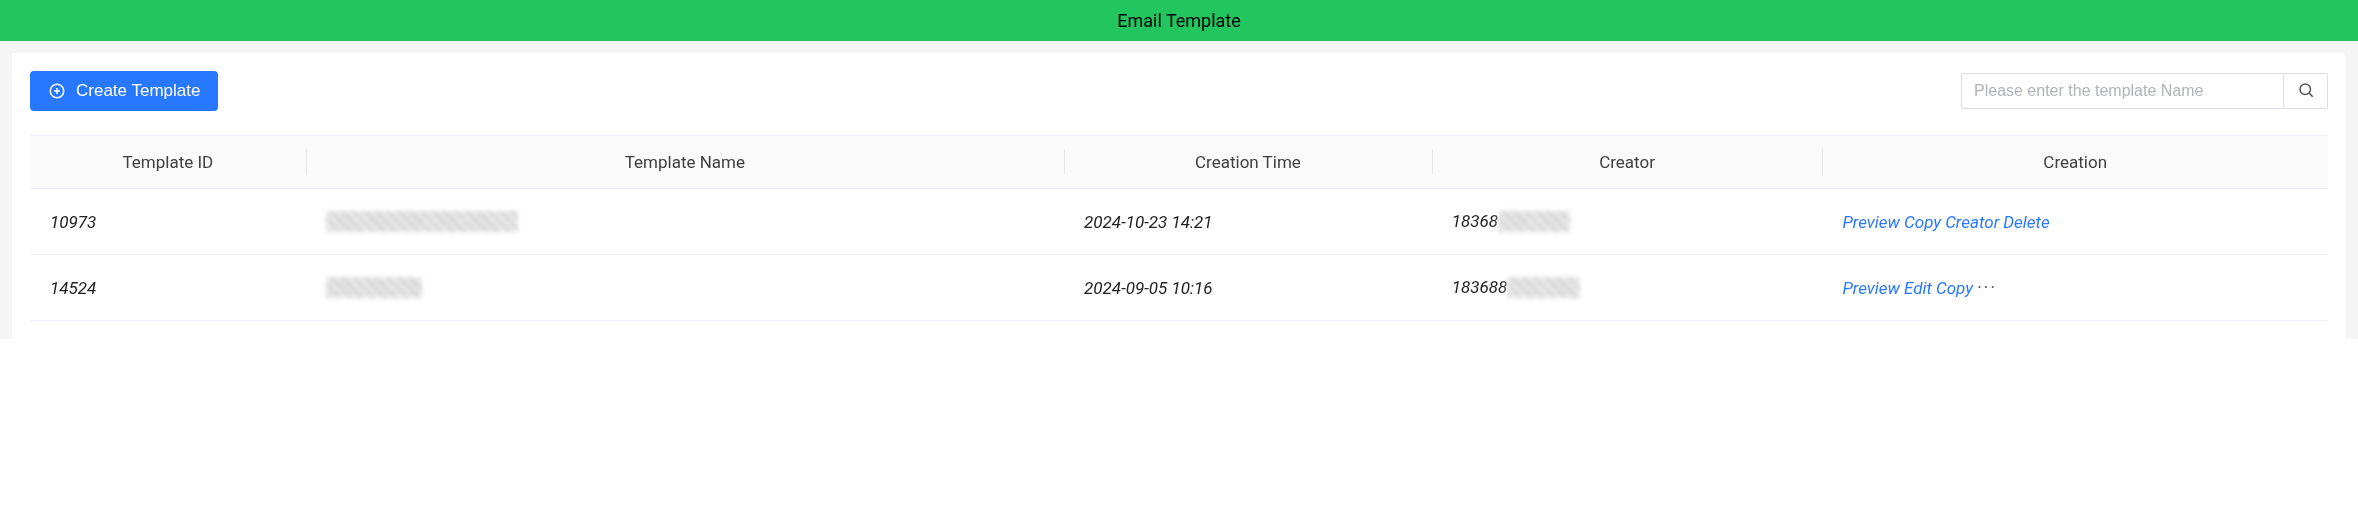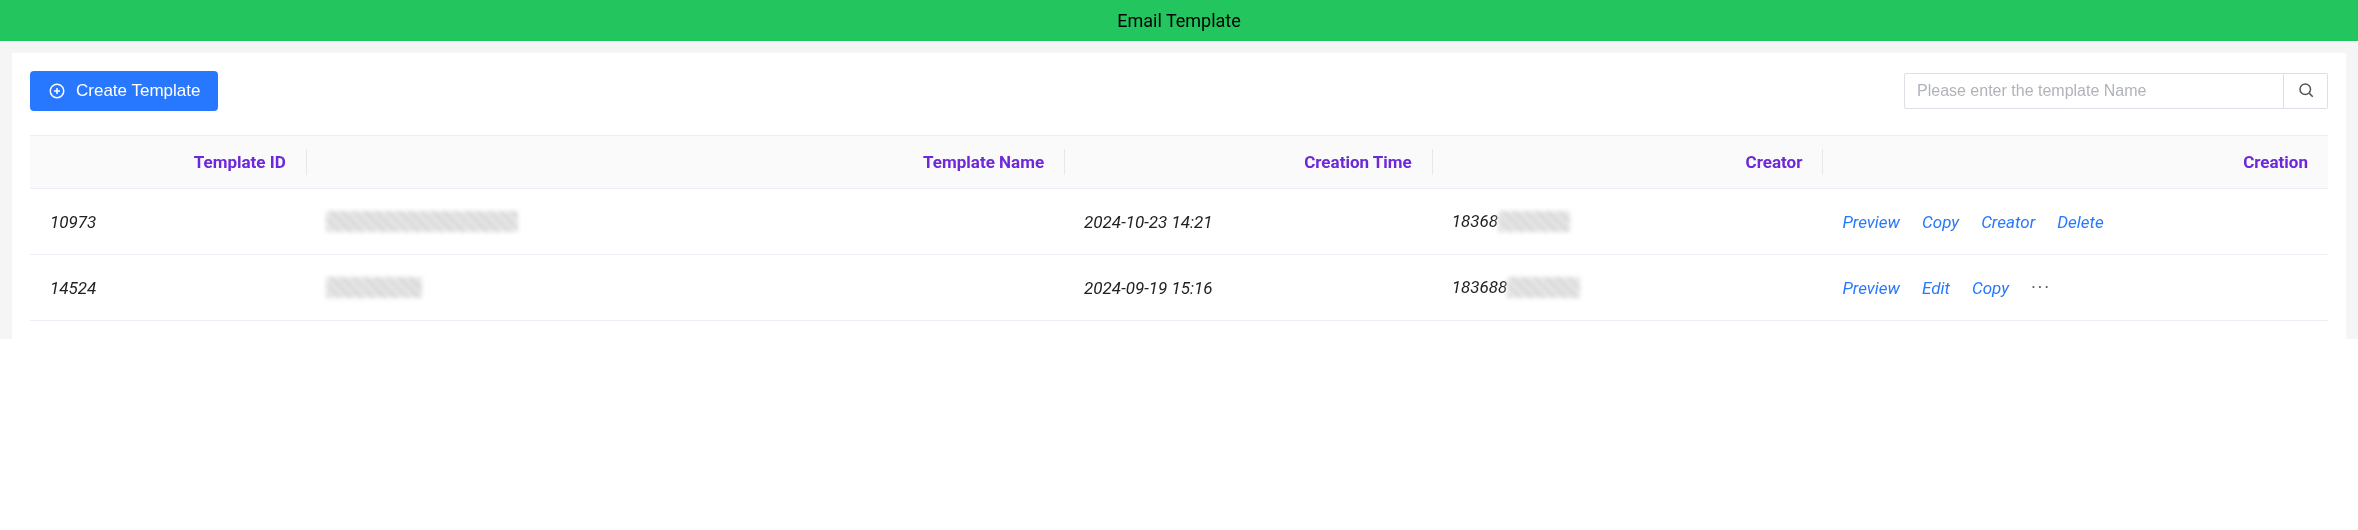--- a/index.html
+++ b/index.html
@@ -49,21 +49,21 @@
   }
   .search-group {
     display: flex;
     align-items: stretch;
   }
   .search-input {
     border: 1px solid #dcdfe6;
     border-radius: 2px 0 0 2px;
     padding: 8px 12px;
     font-size: 16px;
-    width: 380px;
+    width: 323px;
     color: #333;
     outline: none;
   }
   .search-input::placeholder { color: #b0b3b8; }
   .search-btn {
     border: 1px solid #dcdfe6;
     border-left: none;
     background: #fff;
     width: 44px;
     border-radius: 0 2px 2px 0;
@@ -71,47 +71,47 @@
     display: inline-flex;
     align-items: center;
     justify-content: center;
   }
   table.data-table {
     width: 100%;
     border-collapse: collapse;
   }
   table.data-table thead th {
     background: #fafafa;
-    text-align: right;
-    font-weight: 700;
+    text-align: center;
+    font-weight: 400;
     font-size: 17px;
     padding: 16px 20px;
     border-top: 1px solid #ebeef5;
     border-bottom: 1px solid #ebeef5;
     position: relative;
-    color: #6d28d9;
+    color: #404040;
   }
   table.data-table thead th:not(:first-child)::before {
     content: "";
     position: absolute;
     left: 0;
     top: 25%;
     height: 50%;
     width: 1px;
     background: #e6e8eb;
   }
   table.data-table tbody td {
     padding: 22px 20px;
     border-bottom: 1px solid #ebeef5;
     font-size: 17px;
     color: #222;
     vertical-align: middle;
     font-style: italic;
   }
-  .ops { display: flex; gap: 22px; align-items: center; }
+  .ops { display: flex; gap: 4px; align-items: center; }
   .op-link {
     color: #2878ff;
     cursor: pointer;
     font-size: 17px;
   }
   .op-more {
     color: #555;
     cursor: pointer;
     font-size: 18px;
     letter-spacing: 2px;
@@ -187,21 +187,21 @@
               <span class="op-link">Preview</span>
               <span class="op-link">Copy</span>
               <span class="op-link">Creator</span>
               <span class="op-link">Delete</span>
             </div>
           </td>
         </tr>
         <tr>
           <td>14524</td>
           <td><span class="redact">████████</span></td>
-          <td>2024-09-19 15:16</td>
+          <td>2024-09-05 10:16</td>
           <td>
             <span>183688</span><span class="redact">██████</span>
           </td>
           <td>
             <div class="ops">
               <span class="op-link">Preview</span>
               <span class="op-link">Edit</span>
               <span class="op-link">Copy</span>
               <span class="op-more">···</span>
             </div>

